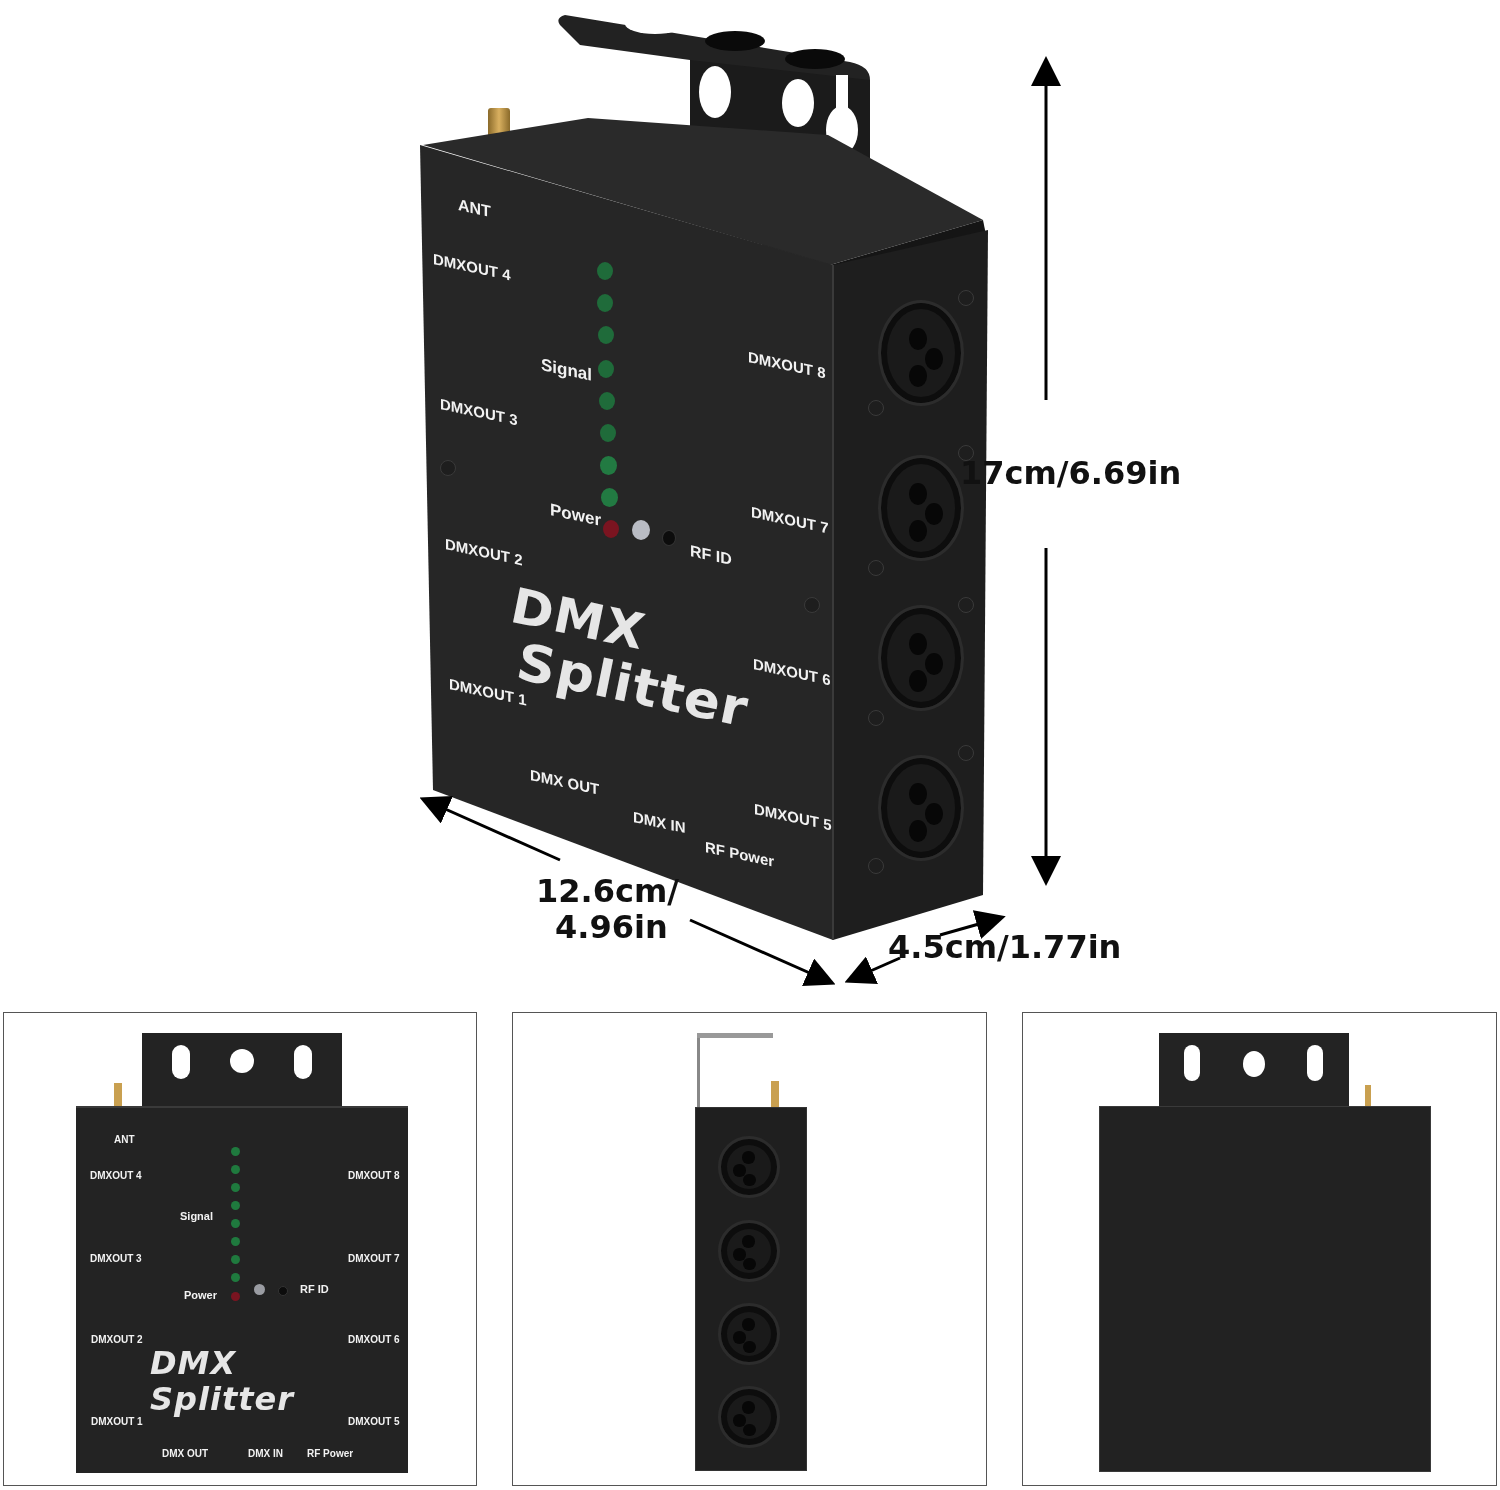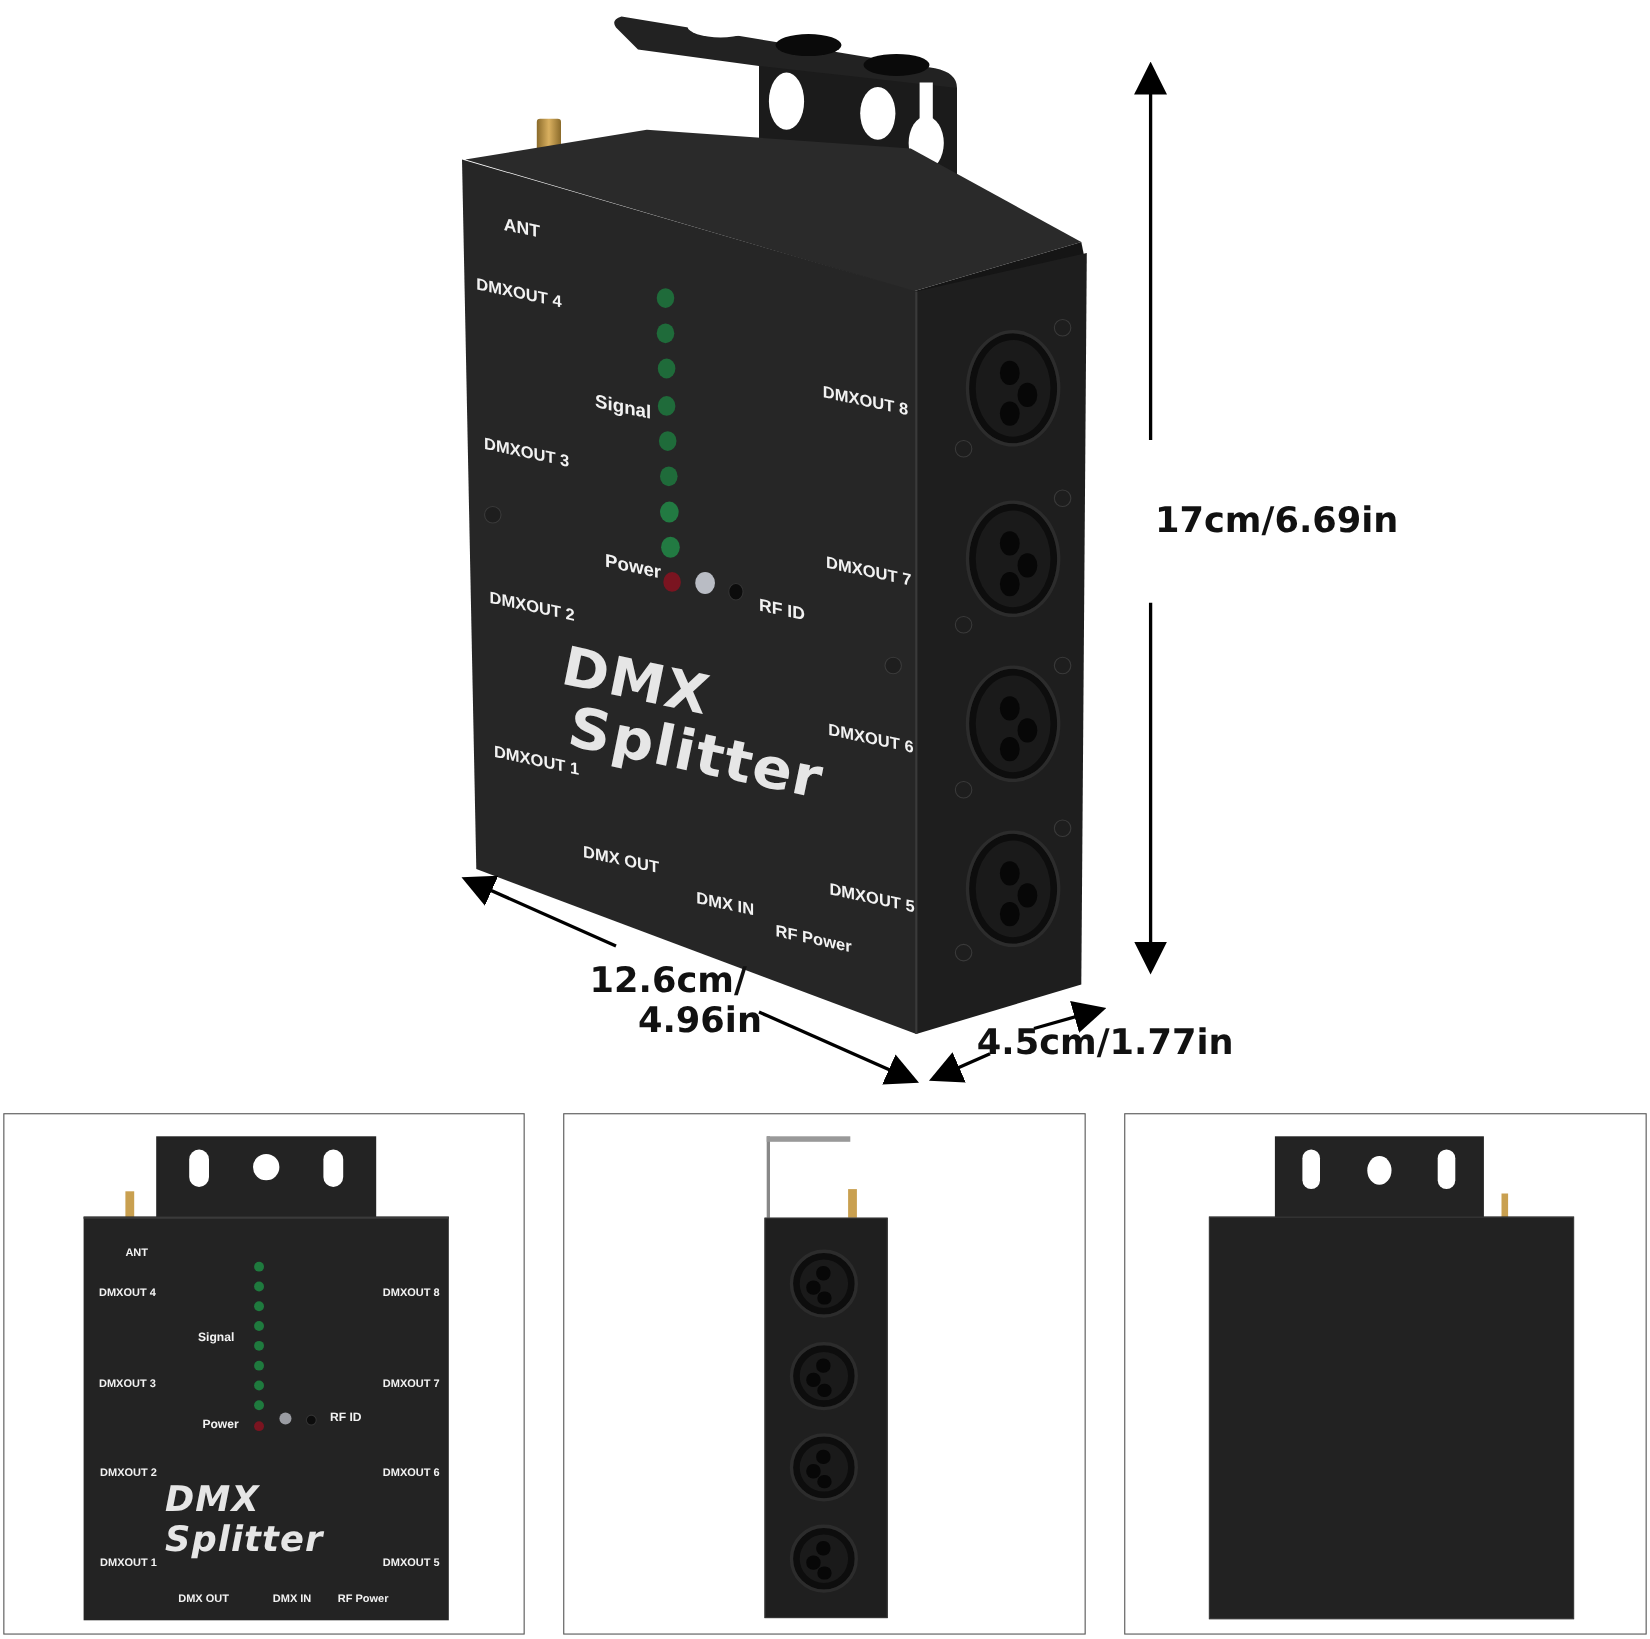--- a/index.html
+++ b/index.html
@@ -117,23 +117,23 @@
       </marker>
     </defs>
     <line x1="1046" y1="400" x2="1046" y2="62" stroke="#000" stroke-width="3" marker-end="url(#ah)"></line>
     <line x1="1046" y1="548" x2="1046" y2="880" stroke="#000" stroke-width="3" marker-end="url(#ah)"></line>
     <line x1="560" y1="860" x2="425" y2="800" stroke="#000" stroke-width="3" marker-end="url(#ah)"></line>
     <line x1="690" y1="920" x2="830" y2="982" stroke="#000" stroke-width="3" marker-end="url(#ah)"></line>
     <line x1="900" y1="958" x2="850" y2="980" stroke="#000" stroke-width="3" marker-end="url(#ah)"></line>
     <line x1="940" y1="935" x2="1000" y2="918" stroke="#000" stroke-width="3" marker-end="url(#ah)"></line>
   </svg>
 
-  <span class="dim-label" style="left:1050px;top:456px;">17cm/6.69in</span>
+  <span class="dim-label" style="left:960px;top:456px;">17cm/6.69in</span>
   <span class="dim-label" style="left:536px;top:874px;">12.6cm/</span>
-  <span class="dim-label" style="left:580px;top:910px;">4.96in</span>
+  <span class="dim-label" style="left:555px;top:910px;">4.96in</span>
   <span class="dim-label" style="left:888px;top:930px;">4.5cm/1.77in</span>
 </div>
 
 <div class="panel" style="left:3px;width:474px;">
   <div class="abs" style="left:138px;top:20px;width:200px;height:76px;background:#232323;">
     <div class="abs" style="left:30px;top:12px;width:18px;height:34px;border-radius:9px;background:#fff;"></div>
     <div class="abs" style="left:88px;top:16px;width:24px;height:24px;border-radius:50%;background:#fff;"></div>
     <div class="abs" style="left:152px;top:12px;width:18px;height:34px;border-radius:9px;background:#fff;"></div>
   </div>
   <div class="abs" style="left:110px;top:70px;width:8px;height:24px;background:#c9a050;"></div>

